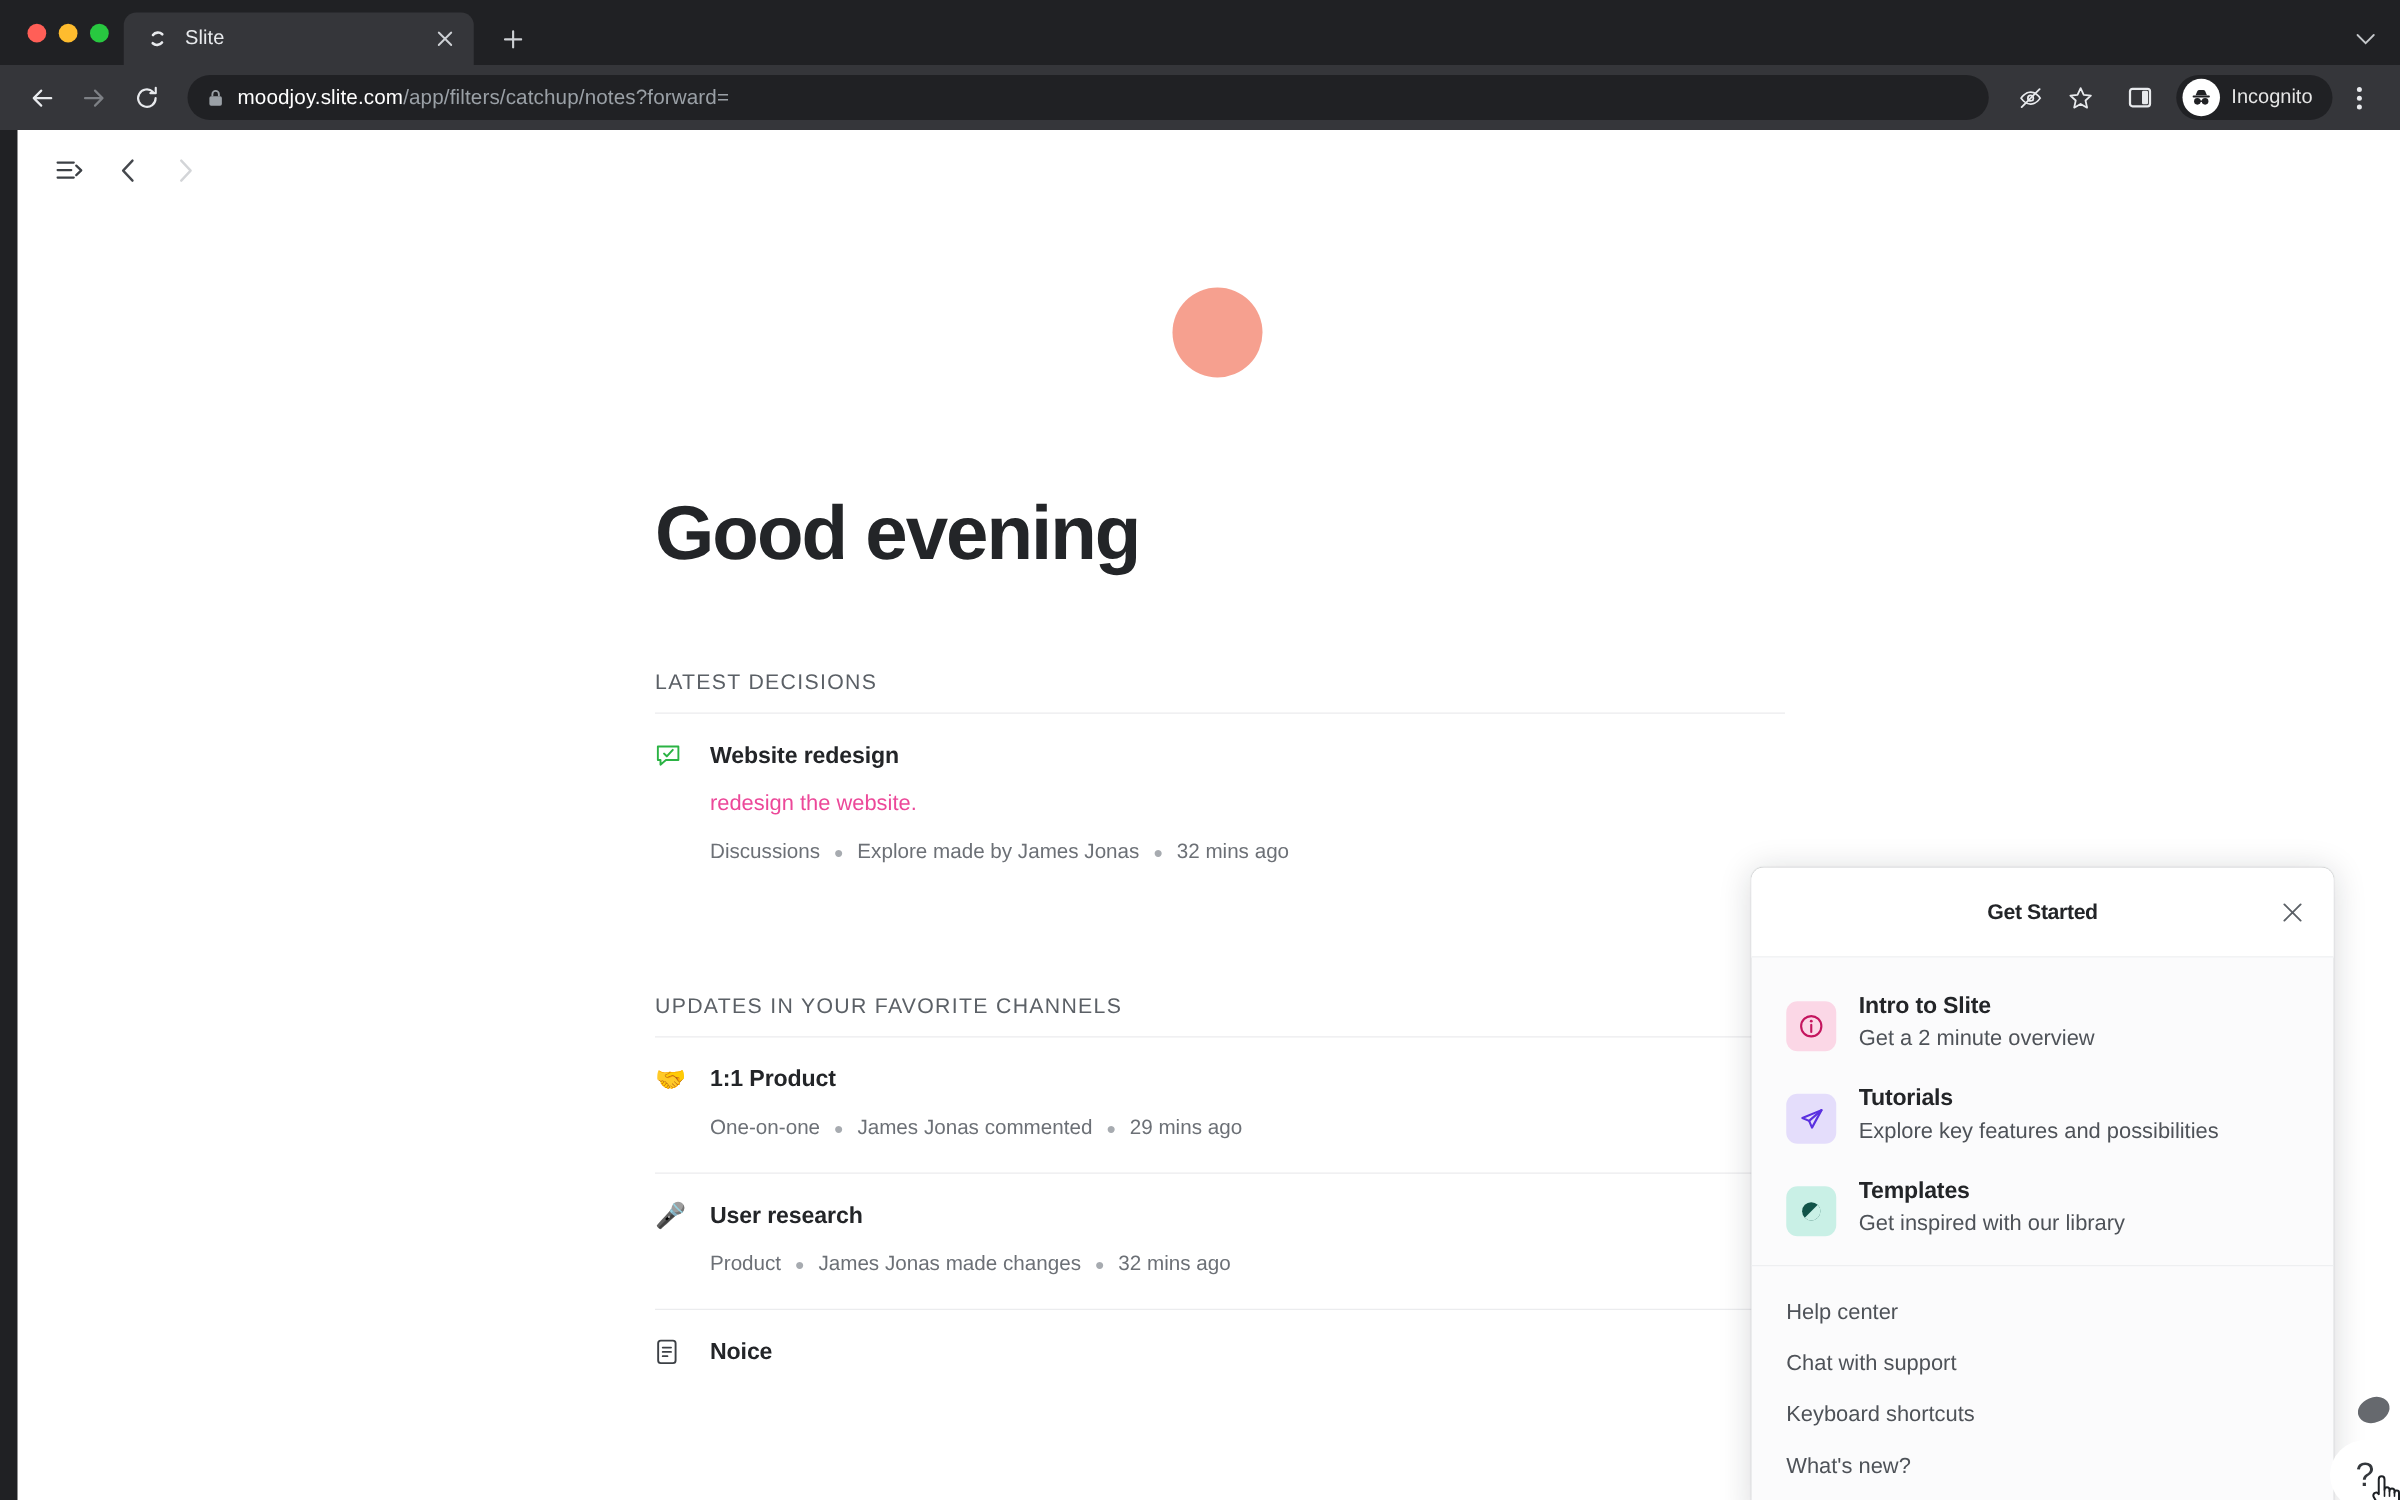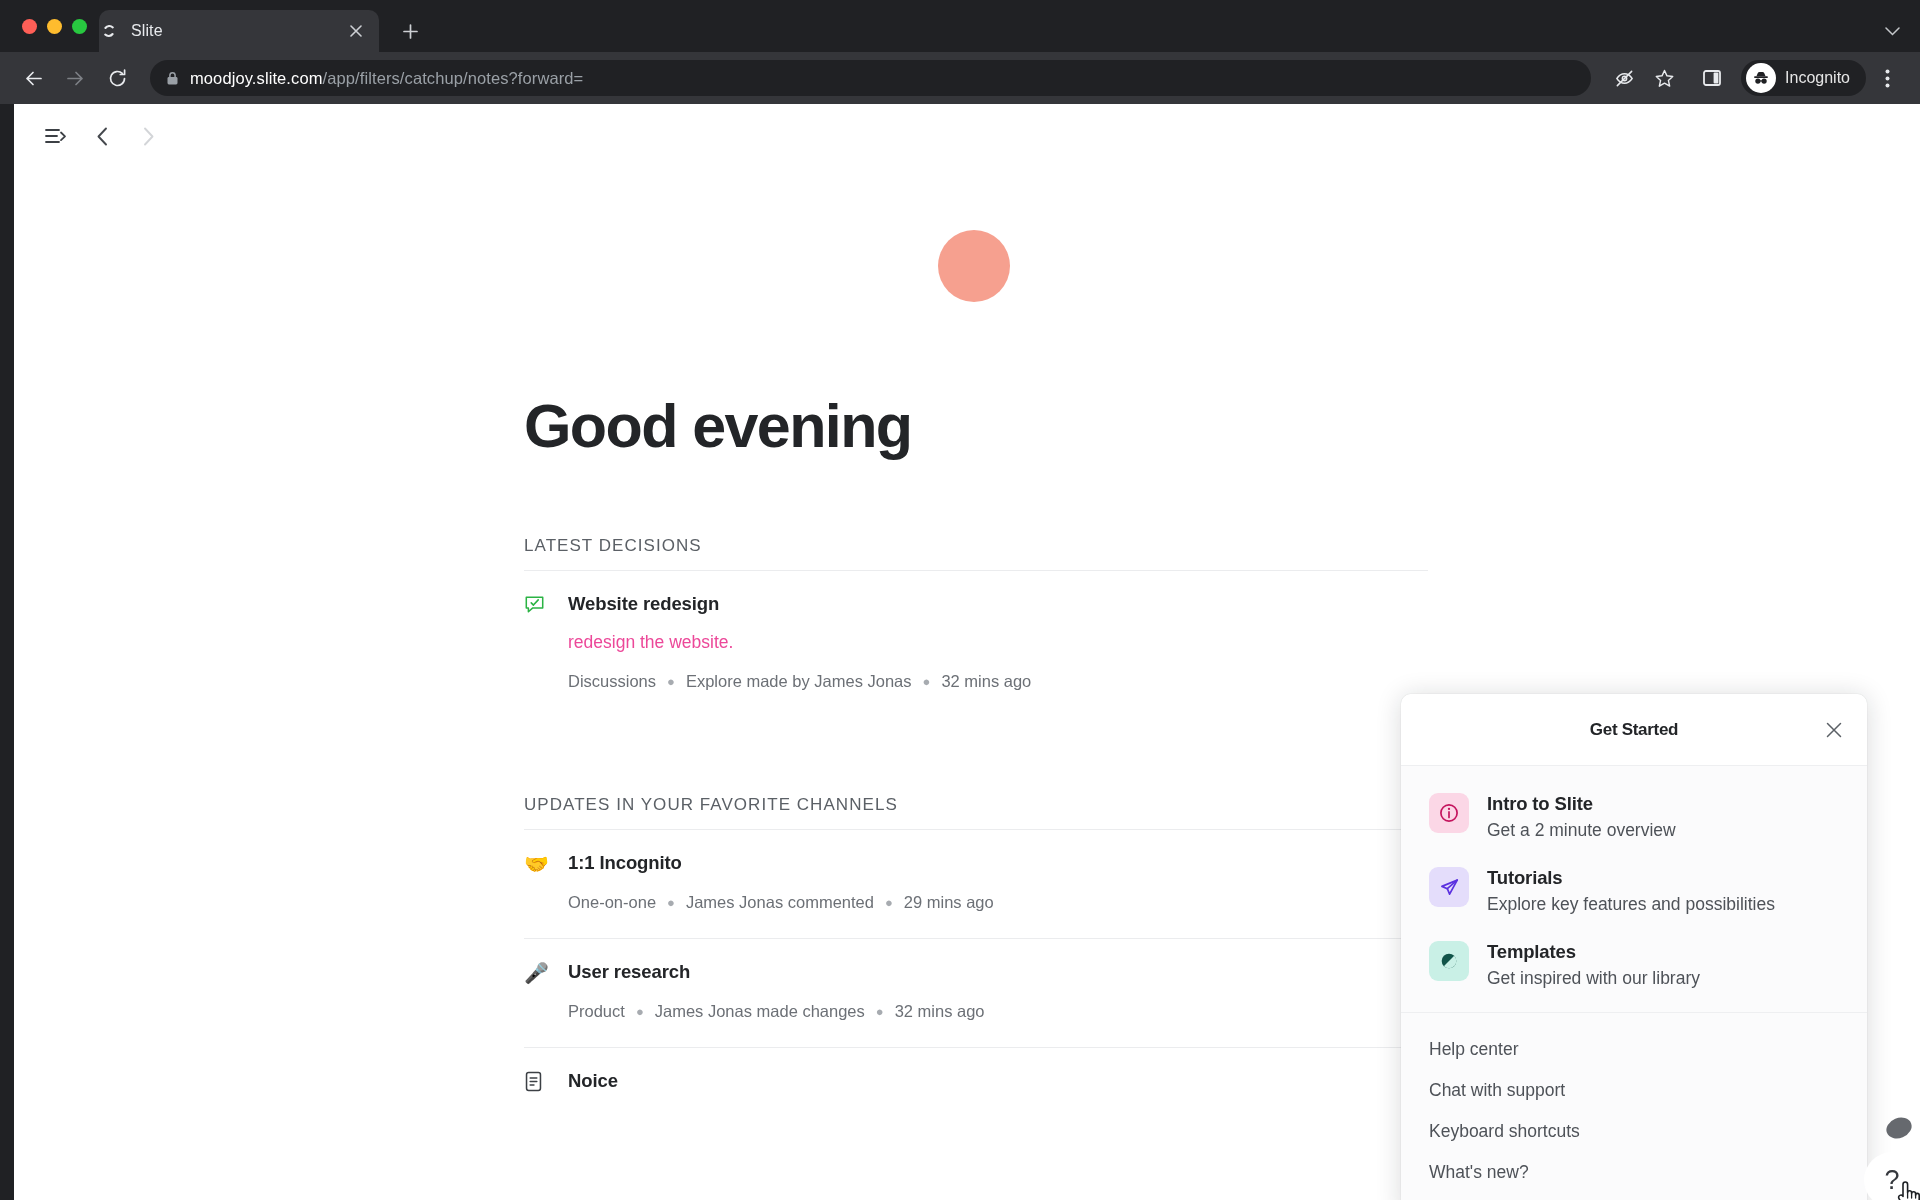--- a/index.html
+++ b/index.html
@@ -19,21 +19,21 @@
   }
   .traffic { display: flex; align-items: center; gap: 10px; height: 52px; padding: 0 12px 0 8px; }
   .dot { width: 15px; height: 15px; border-radius: 50%; }
   .dot.red { background: #ff5f57; }
   .dot.yellow { background: #febc2e; }
   .dot.green { background: #28c840; }
 
   .tab {
     height: 42px; width: 280px; background: #35363a;
     border-radius: 10px 10px 0 0; display: flex; align-items: center;
-    padding: 0 12px 0 1px; gap: 13px; position: relative;
+    padding: 0 12px 0 18px; gap: 13px; position: relative;
   }
   .tab-favicon {
     width: 18px; height: 18px; flex: 0 0 18px;
     display: flex; align-items: center; justify-content: center;
   }
   .tab-title {
     color: #e8eaed; font-size: 16px; flex: 1; white-space: nowrap;
     overflow: hidden; text-overflow: ellipsis; letter-spacing: .1px;
   }
   .tab-close {
@@ -143,21 +143,21 @@
     height: 72px; background: #ffffff; display: flex; align-items: center;
     justify-content: center; position: relative; border-bottom: 1px solid #eeeff1;
   }
   .gs-title { font-size: 17px; font-weight: 700; color: #232528; letter-spacing: -.3px; }
   .gs-close {
     position: absolute; right: 18px; top: 50%; transform: translateY(-50%);
     width: 30px; height: 30px; display: flex; align-items: center;
     justify-content: center; color: #5b6066;
   }
   .gs-list { padding: 14px 0 10px 0; border-bottom: 1px solid #eeeff1; }
-  .gs-item { display: flex; align-items: flex-start; gap: 18px; padding: 13px 28px; }
+  .gs-item { display: flex; align-items: flex-end; gap: 18px; padding: 13px 28px; }
   .gs-tile {
     width: 40px; height: 40px; flex: 0 0 40px; border-radius: 9px;
     display: flex; align-items: center; justify-content: center;
   }
   .gs-item-text { min-width: 0; }
   .gs-item-title { font-size: 18.5px; font-weight: 700; color: #232528; letter-spacing: -.15px; }
   .gs-item-sub { font-size: 17.5px; color: #4e5258; margin-top: 5px; white-space: nowrap; }
   .gs-links { padding: 16px 0 22px 0; }
   .gs-link { font-size: 17.5px; color: #4e5258; padding: 10px 28px; }
 
@@ -339,21 +339,21 @@
         </div>
 
         <div class="section-label">UPDATES IN YOUR FAVORITE CHANNELS</div>
         <div class="divider"></div>
 
         <div class="feed-row">
           <div class="feed-icon">
             <span class="emoji-icon">🤝</span>
           </div>
           <div class="feed-body">
-            <div class="feed-title">1:1 Incognito</div>
+            <div class="feed-title">1:1 Product</div>
             <div class="feed-meta">
               <span>One-on-one</span>
               <span class="sep">●</span>
               <span>James Jonas commented</span>
               <span class="sep">●</span>
               <span>29 mins ago</span>
             </div>
           </div>
         </div>
 

